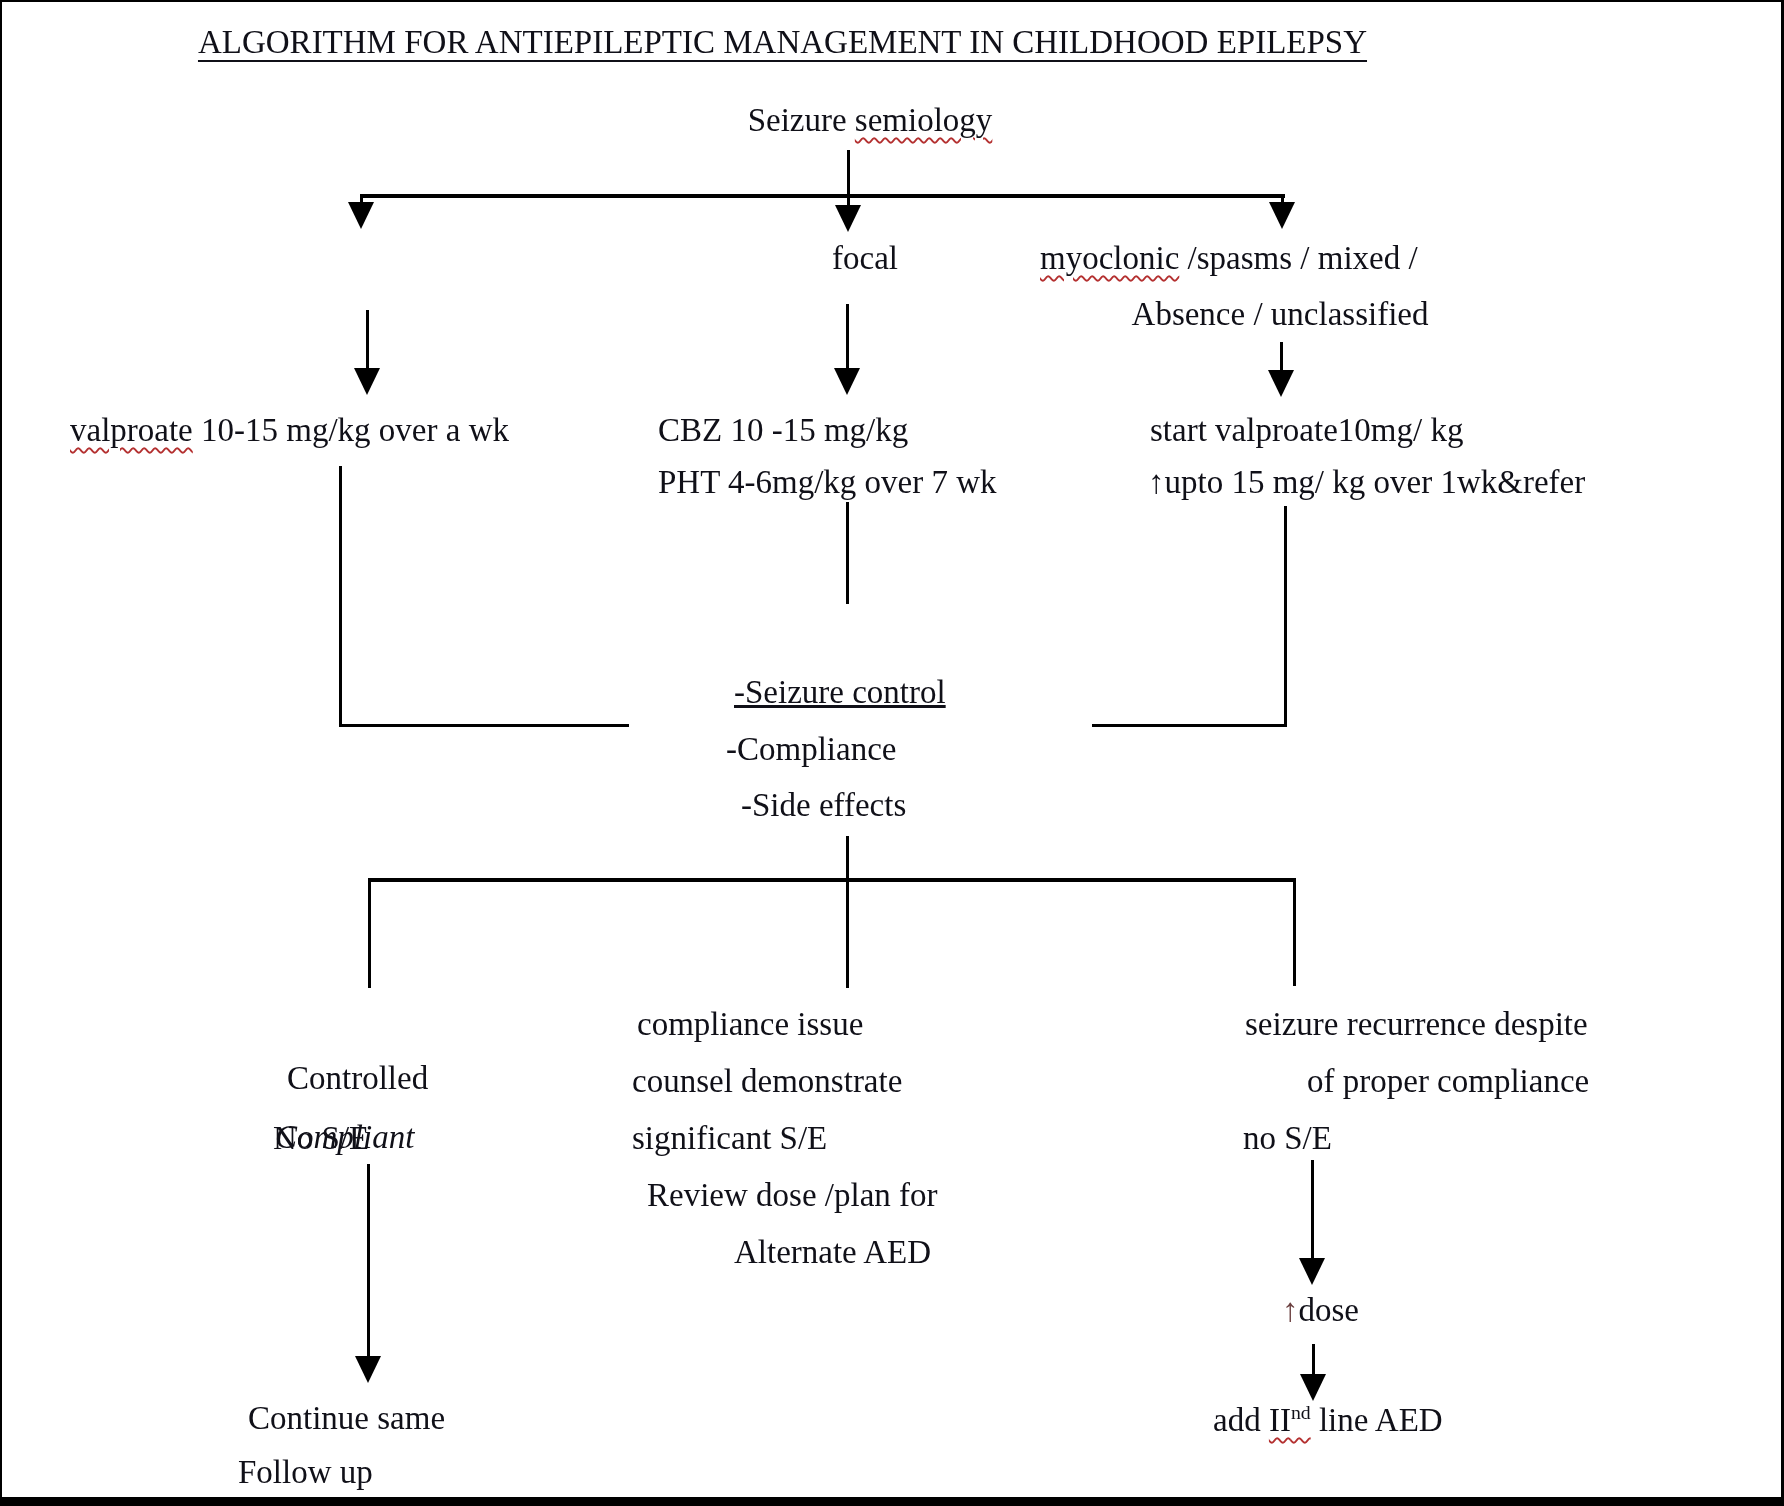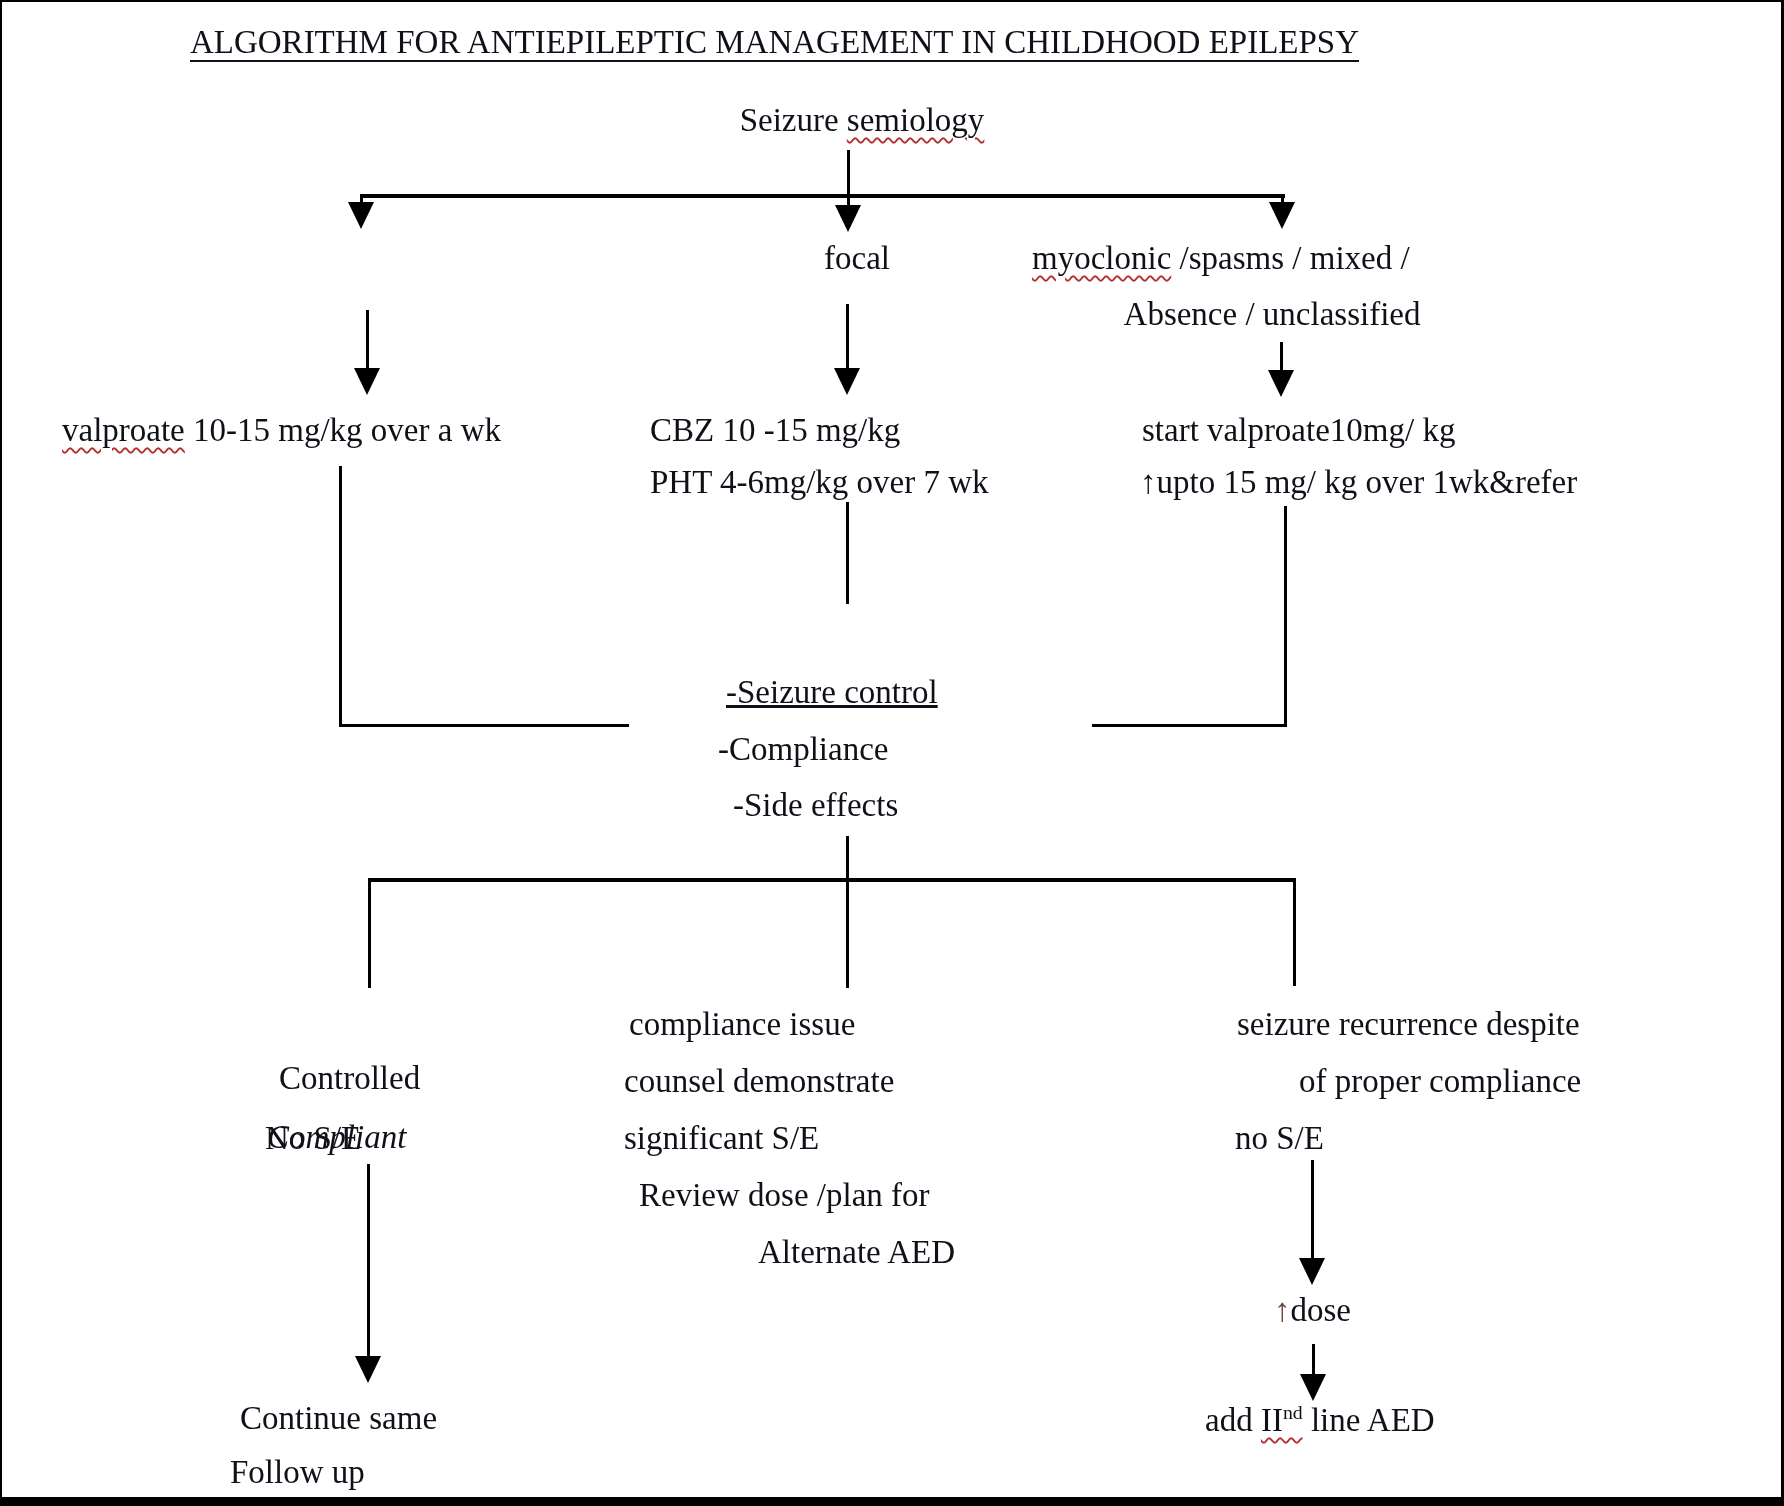--- a/index.html
+++ b/index.html
@@ -15,21 +15,21 @@
     box-sizing:border-box;
     background:#ffffff;
     border-top:2px solid #000;
     border-left:2px solid #000;
     border-right:3px solid #000;
     border-bottom:9px solid #000;
     font-family:"Liberation Serif","DejaVu Serif",serif;
     color:var(--text);
     overflow:hidden;
   }
-  .t{position:absolute;font-size:33px;line-height:1.15;white-space:nowrap;color:var(--text);}
+  .t{position:absolute;font-size:33px;line-height:1.15;white-space:nowrap;color:var(--text);padding-left:8px;}
   .center{text-align:center;}
   .vl{position:absolute;width:3px;background:var(--line);}
   .hl{position:absolute;height:3px;background:var(--line);}
   .hbar{position:absolute;height:4px;background:var(--line);}
   .ah{position:absolute;width:0;height:0;
       border-left:13px solid transparent;
       border-right:13px solid transparent;
       border-top:27px solid var(--line);}
   .wavy{text-decoration:underline;text-decoration-style:wavy;
         text-decoration-color:var(--squiggle);
@@ -99,21 +99,21 @@
   <div class="vl" style="left:1291px;top:880px;height:104px;"></div>
 
   <div class="t" style="left:277px;top:1058px;">Controlled</div>
   <div class="t" style="left:265px;top:1117px;font-style:italic;">Compliant</div>
   <div class="t" style="left:263px;top:1118px;">No S/E</div>
 
   <div class="t" style="left:627px;top:1004px;">compliance issue</div>
   <div class="t" style="left:622px;top:1061px;">counsel demonstrate</div>
   <div class="t" style="left:622px;top:1118px;">significant S/E</div>
   <div class="t" style="left:637px;top:1175px;">Review dose /plan for</div>
-  <div class="t" style="left:756px;top:1232px;text-align:right;">Alternate AED</div>
+  <div class="t" style="left:724px;top:1232px;text-align:right;">Alternate AED</div>
 
   <div class="t" style="left:1235px;top:1004px;">seizure recurrence despite</div>
   <div class="t" style="left:1297px;top:1061px;">of proper compliance</div>
   <div class="t" style="left:1233px;top:1118px;">no S/E</div>
 
   <div class="vl" style="left:365px;top:1162px;height:194px;"></div>
   <div class="ah" style="left:353px;top:1354px;"></div>
   <div class="t" style="left:238px;top:1398px;">Continue same</div>
   <div class="t" style="left:228px;top:1452px;">Follow up</div>
 

